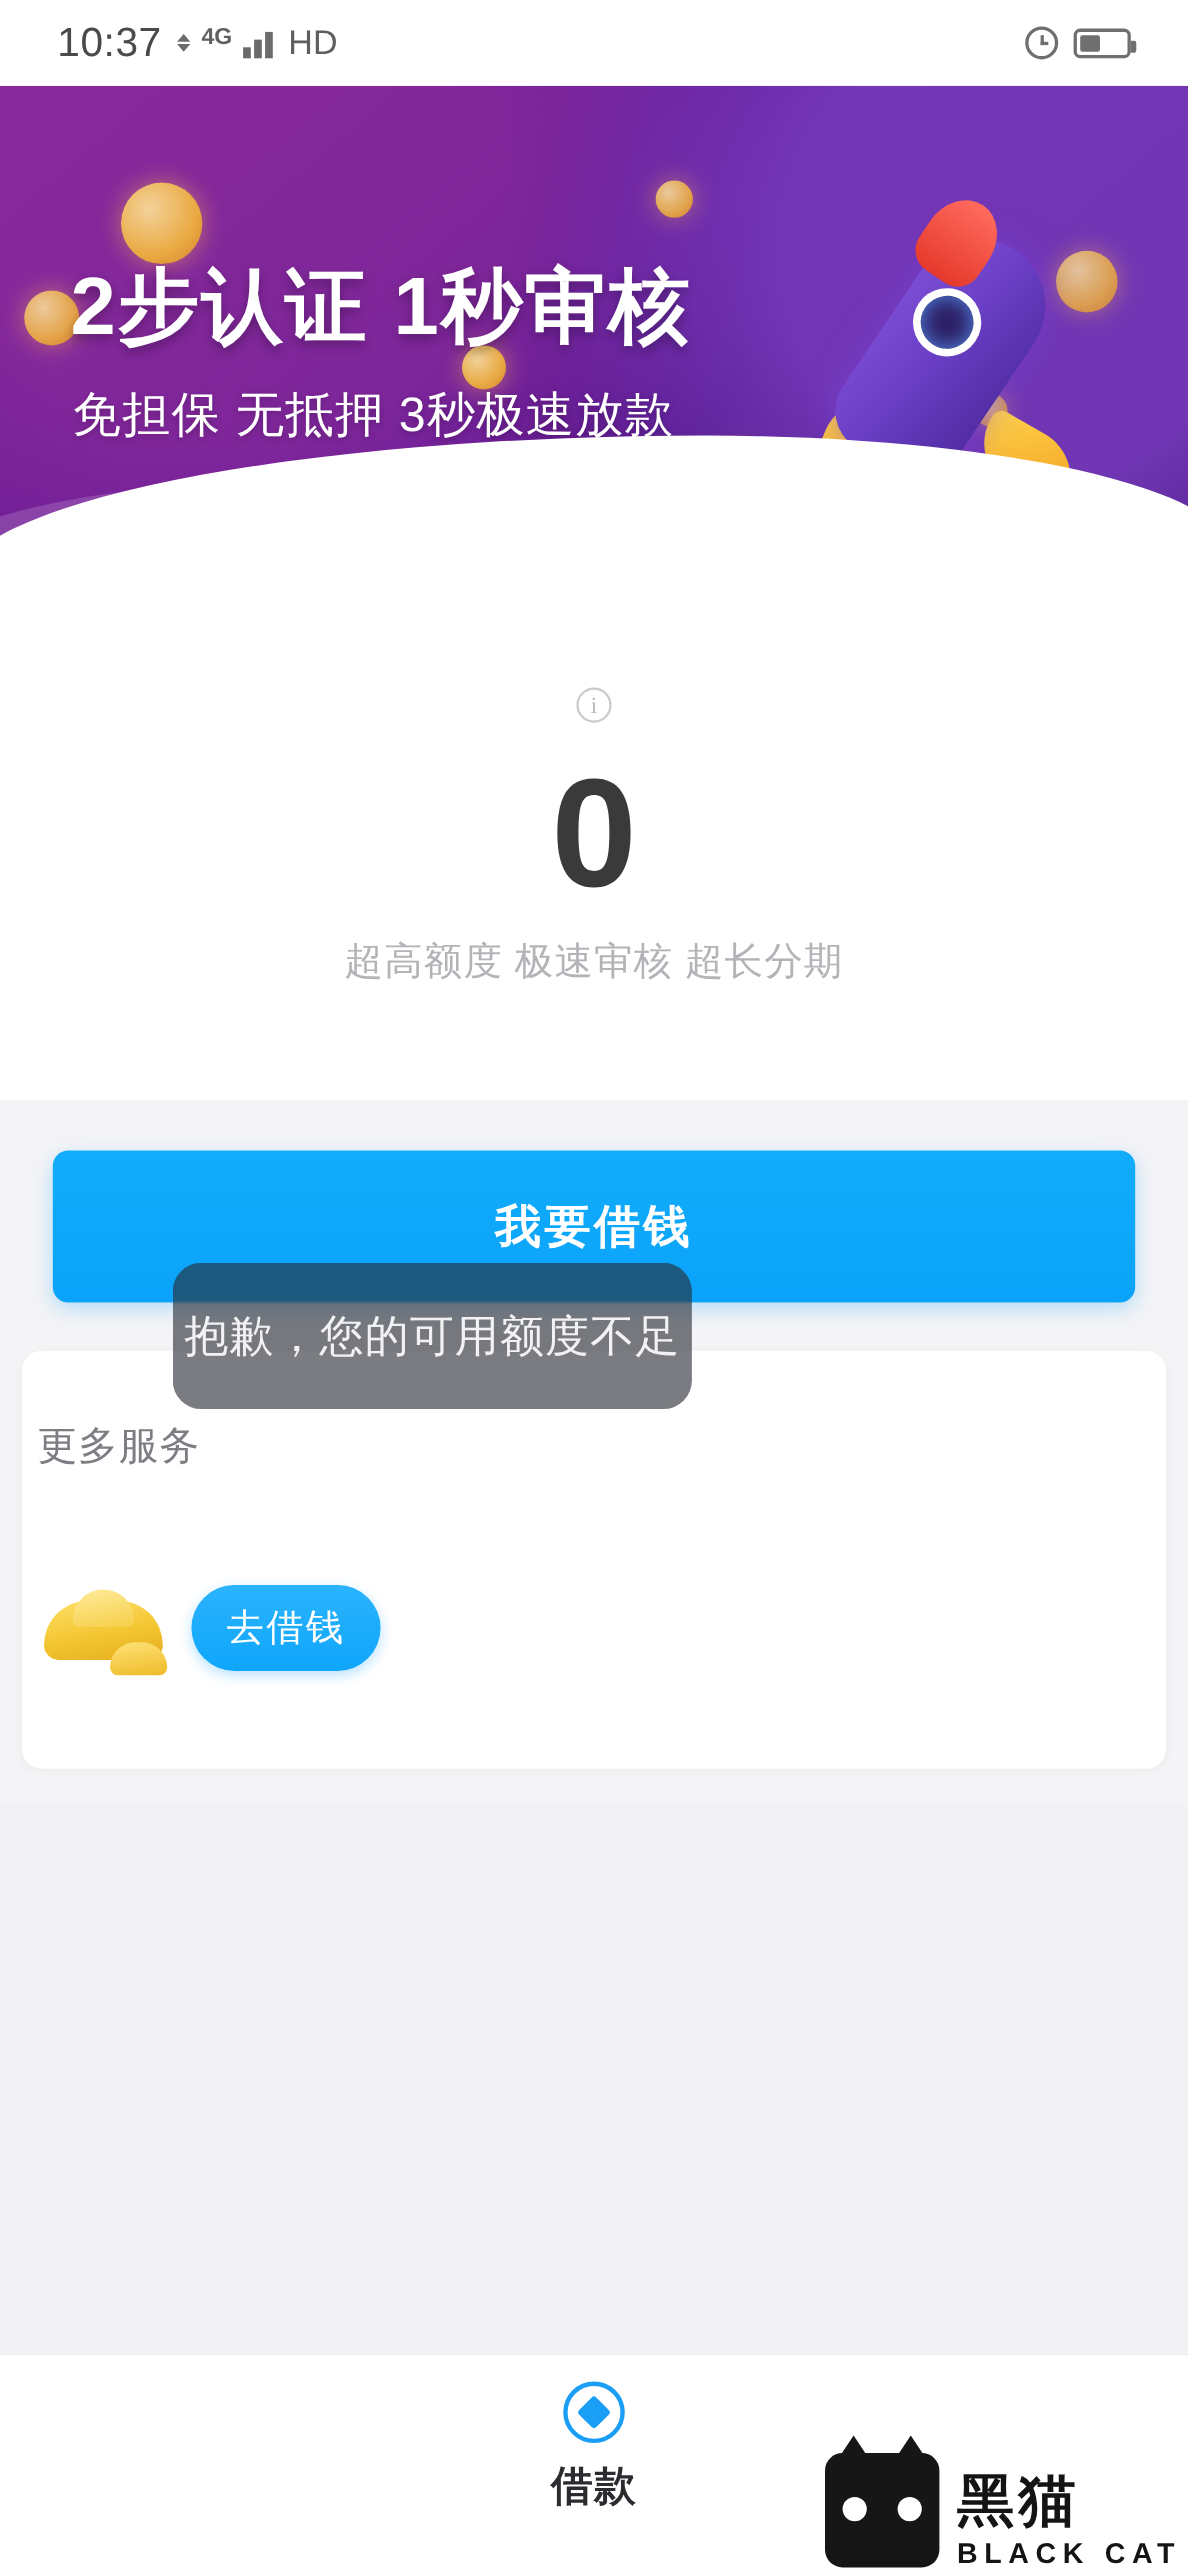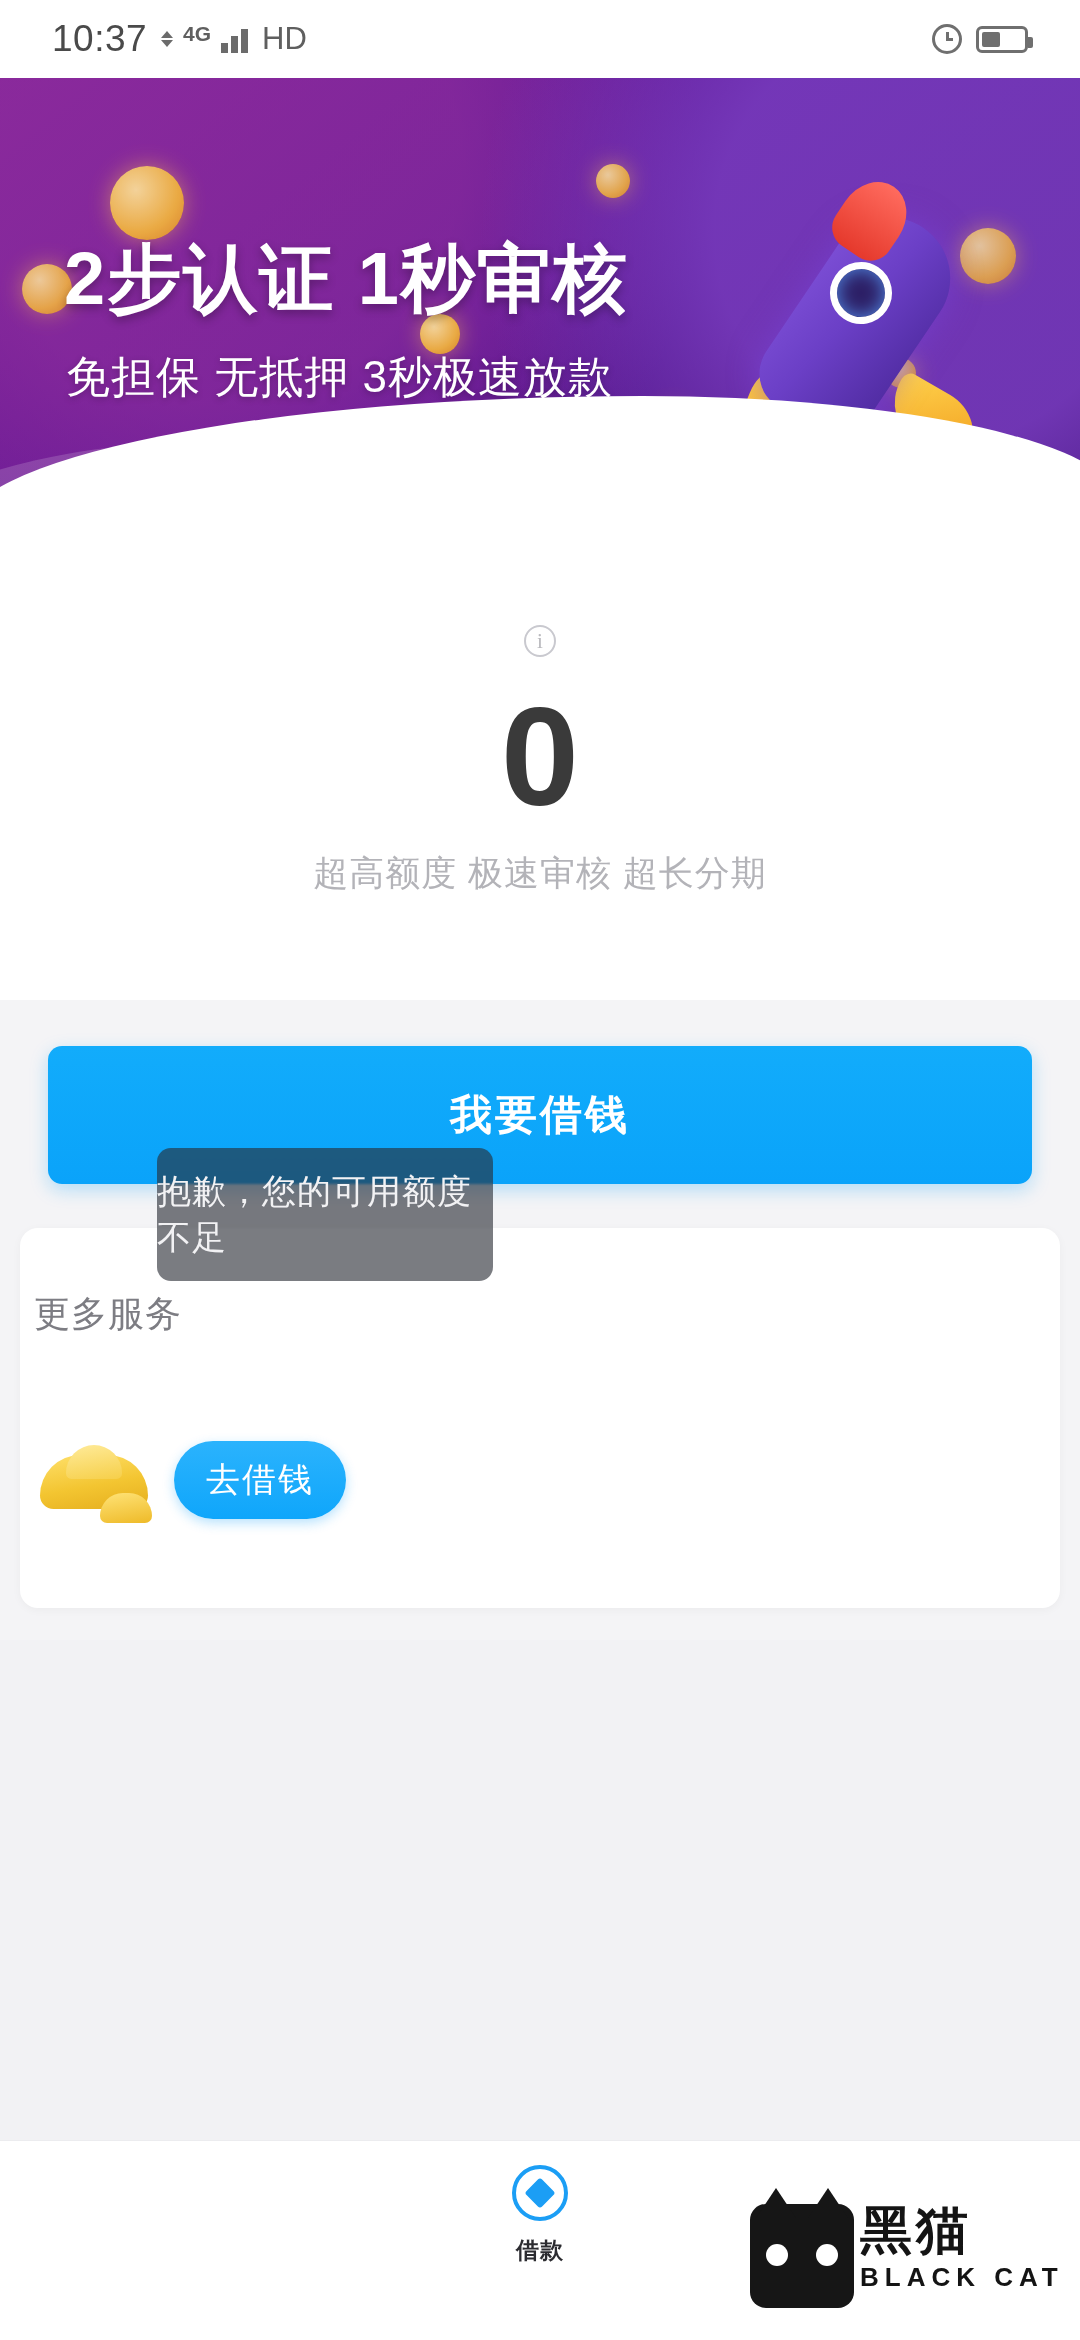--- a/index.html
+++ b/index.html
@@ -137,24 +137,24 @@
   .borrow-btn {
     position:absolute; top:1046px; left:48px; width:984px; height:138px;
     background:linear-gradient(180deg,#12acfb,#0aa3fa);
     border-radius:14px; display:flex; align-items:center; justify-content:center;
     font-size:42px; font-weight:bold; color:#fff; letter-spacing:3px;
     box-shadow:0 6px 18px rgba(16,160,250,.28);
   }
 
   
   .toast {
-    position:absolute; top:1148px; left:157px; width:336px; height:133px;
-    background:rgba(40,44,52,.62); border-radius:14px;
+    position:absolute; top:1148px; left:157px; width:472px; height:133px;
+    background:rgba(40,44,52,.62); border-radius:26px;
     display:flex; align-items:center; justify-content:center;
-    font-size:34px; color:#f2f2f4; letter-spacing:1px; z-index:30;
+    font-size:40px; color:#f2f2f4; letter-spacing:1px; z-index:30;
     backdrop-filter:blur(1px);
   }
 
   
   .more-card {
     position:absolute; top:1228px; left:20px; width:1040px; height:380px;
     background:#fff; border-radius:18px; box-shadow:0 2px 10px rgba(0,0,0,.04);
   }
   .more-title {
     position:absolute; top:1290px; left:34px; font-size:36px; color:#7d7d83;
@@ -219,27 +219,27 @@
   }
   .person { width:48px;height:48px;position:relative;margin:4px auto 0; }
   .person::before{
     content:"";position:absolute;left:14px;top:0;width:20px;height:20px;
     border:4px solid #9a9aa0;border-radius:50%;
   }
   .person::after{
     content:"";position:absolute;left:4px;top:26px;width:40px;height:20px;
     border:4px solid #9a9aa0;border-bottom:none;border-radius:22px 22px 0 0;
   }
-  .tab-label { font-size:23px; color:#8d8d93; letter-spacing:1px; }
+  .tab-label { font-size:38px; color:#8d8d93; letter-spacing:1px; }
   .tab.active .tab-label { color:#2b2b30; font-weight:bold; }
 
   
   .watermark {
     position:absolute; right:0; bottom:6px; width:330px; height:130px;
-    display:flex; align-items:flex-start; gap:6px; z-index:50; padding-right:6px;
+    display:flex; align-items:flex-end; gap:16px; z-index:50; padding-right:6px;
   }
   .wm-cat {
     width:104px;height:104px;background:#161616;border-radius:16px;position:relative;flex:none;
   }
   .wm-cat::before,.wm-cat::after{
     content:"";position:absolute;top:-16px;width:0;height:0;
     border-left:20px solid transparent;border-right:20px solid transparent;border-bottom:30px solid #161616;
   }
   .wm-cat::before{left:6px;} .wm-cat::after{right:6px;}
   .wm-eye{position:absolute;top:40px;width:22px;height:22px;background:#fff;border-radius:50%;}

